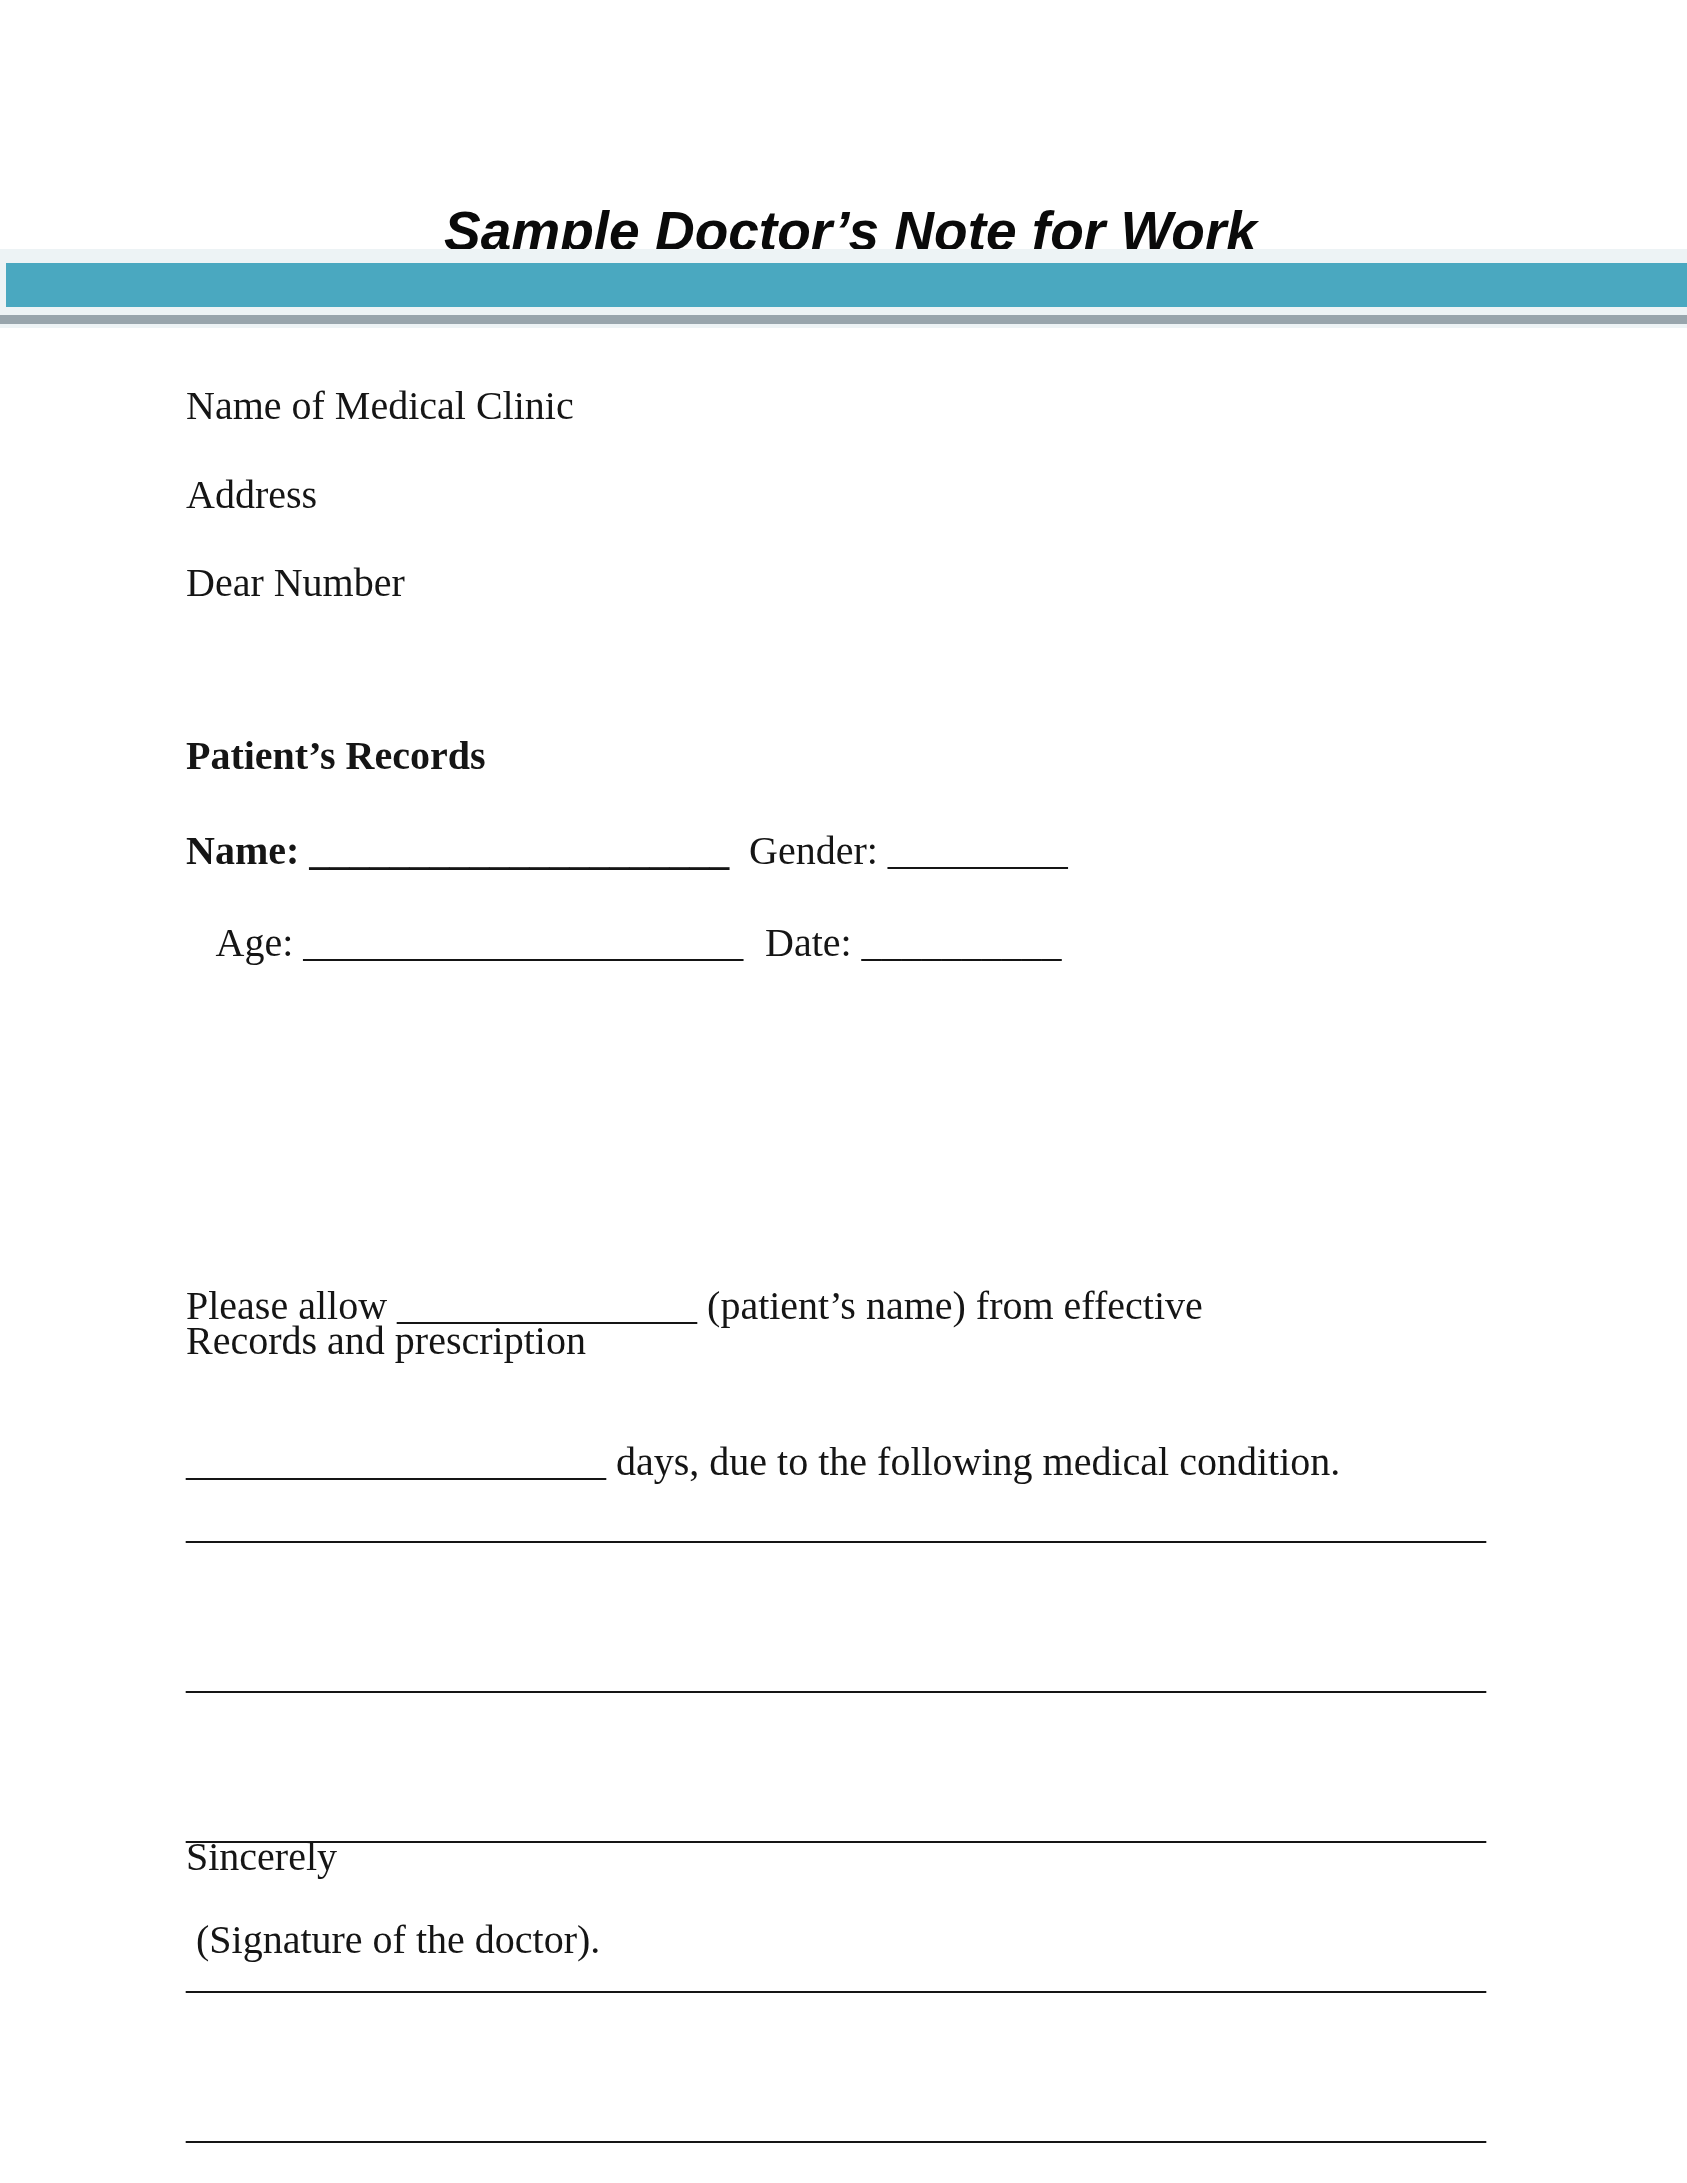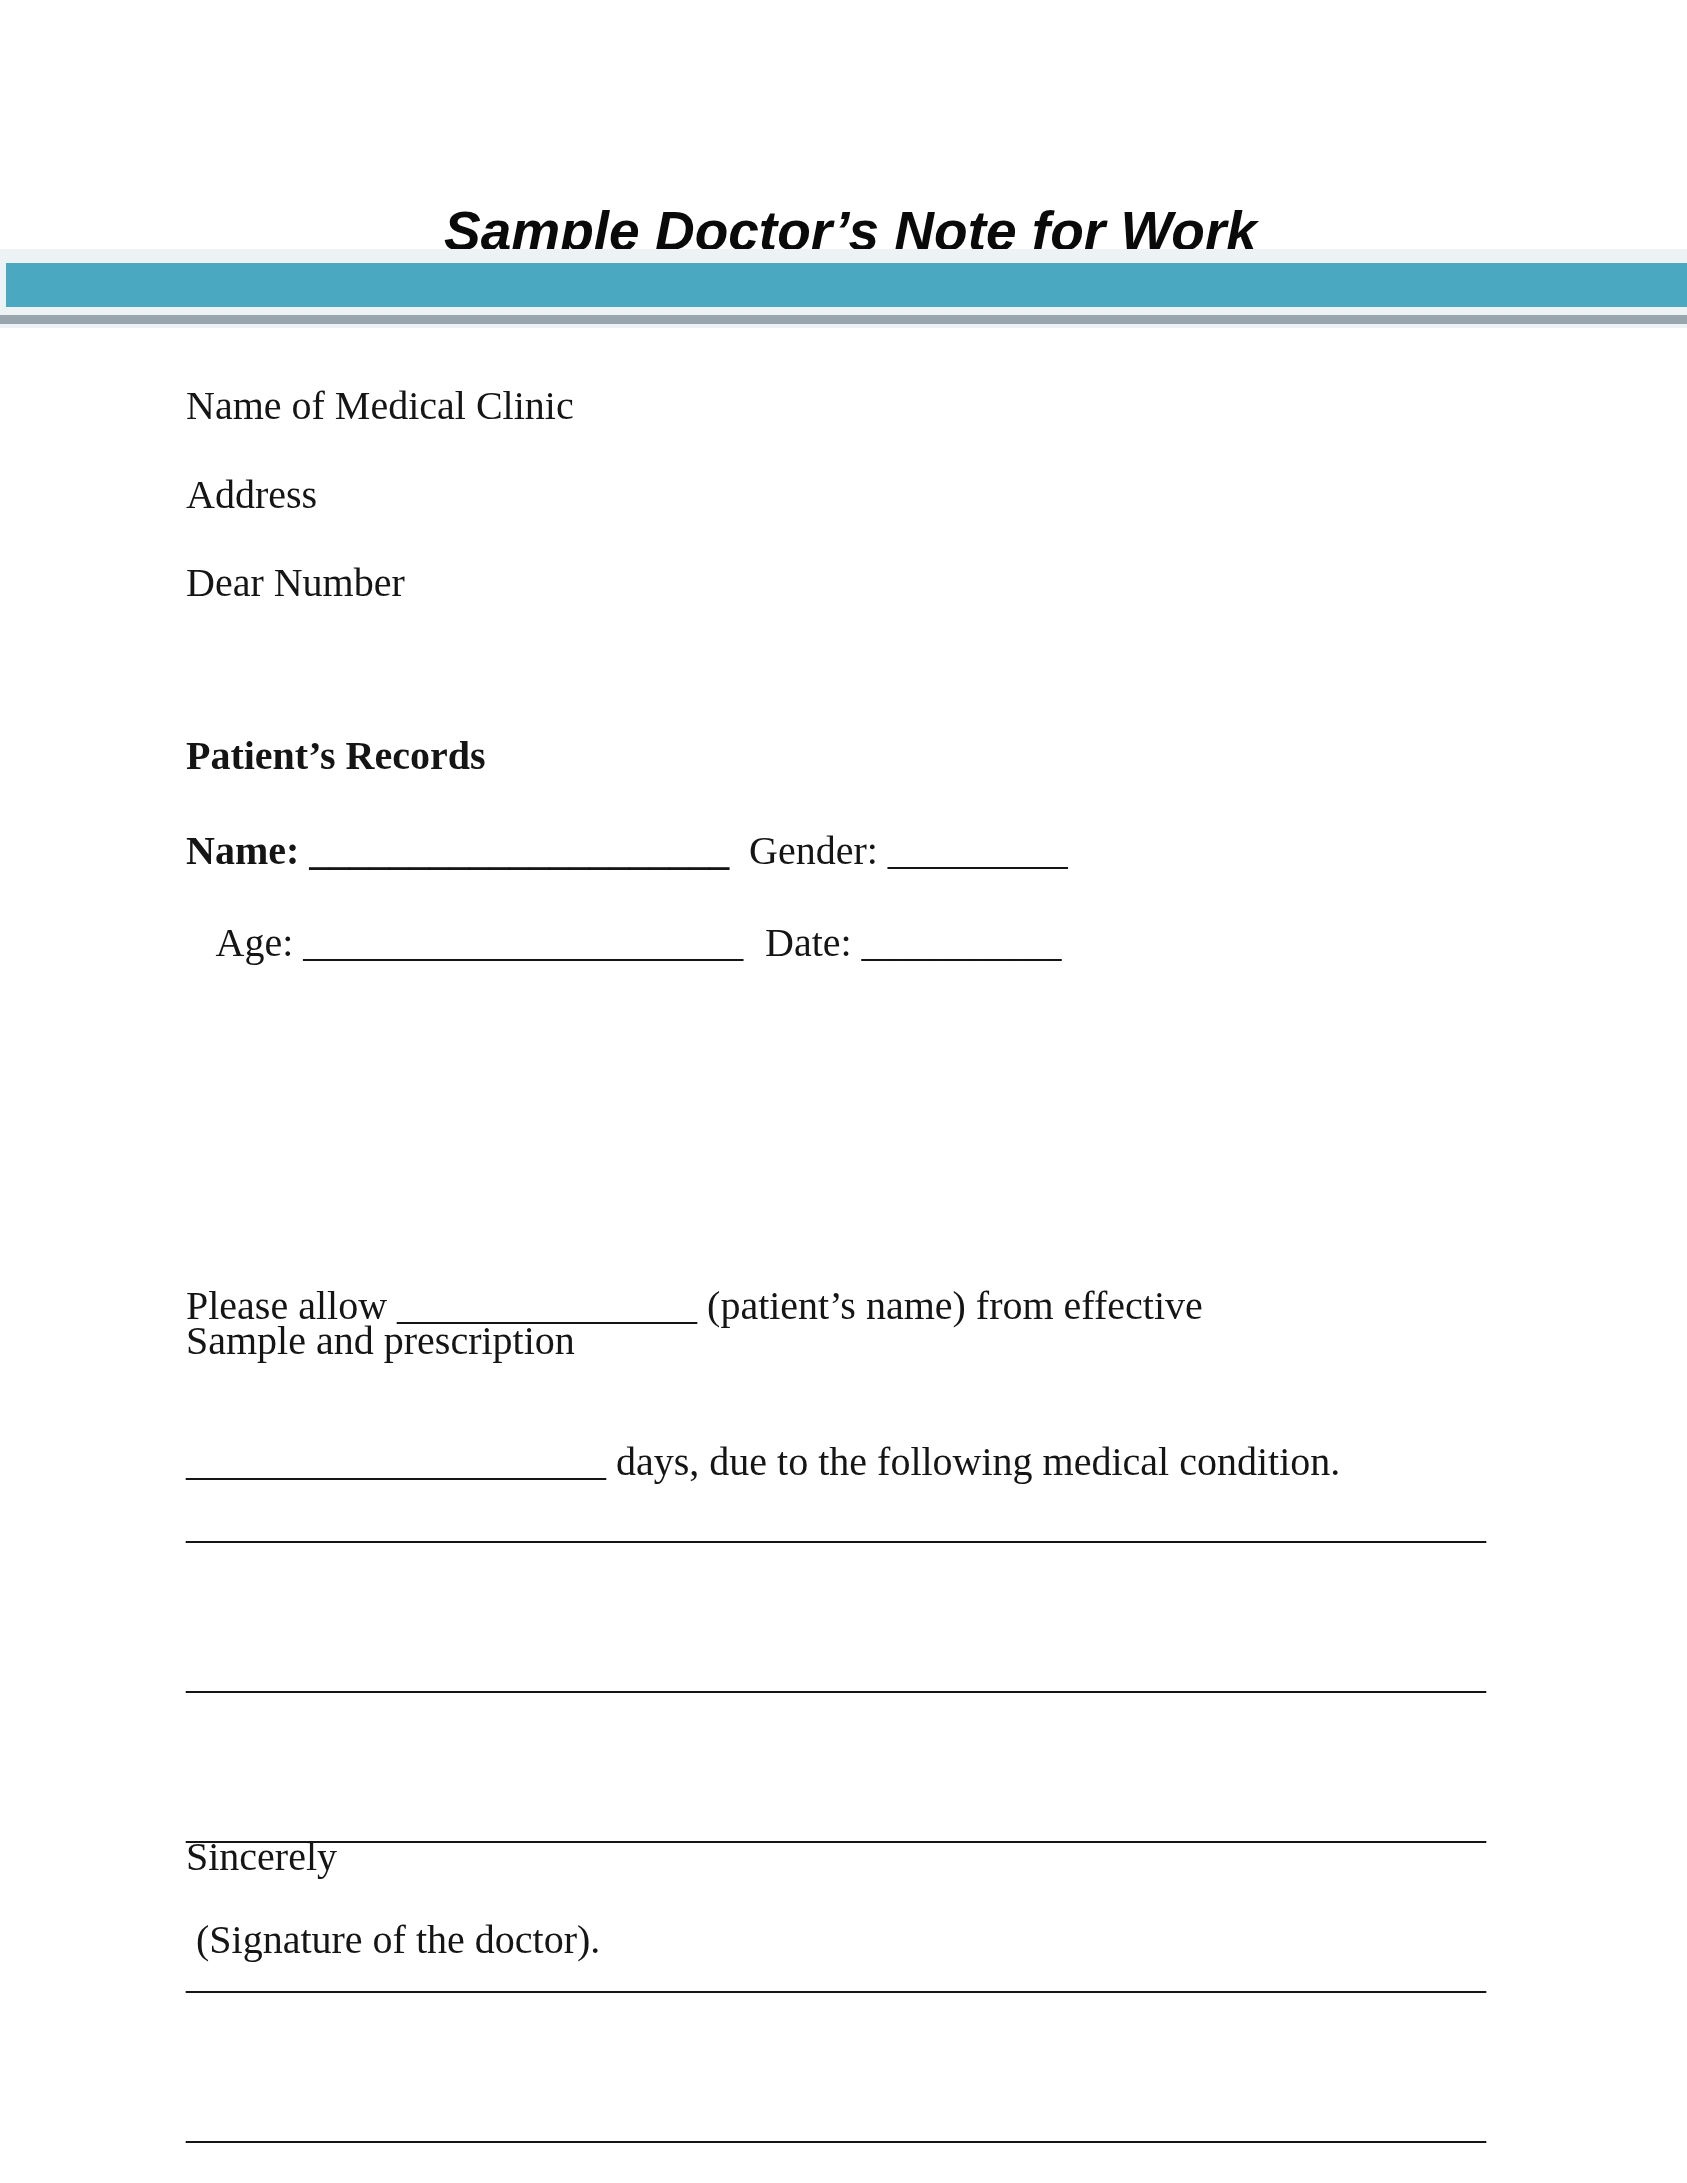--- a/index.html
+++ b/index.html
@@ -116,21 +116,21 @@
     <span class="col1-b"> Age: ______________________</span>
     <span>Date: __________</span>
   </div>
 
 
   <div class="para" style="top:1176px">
     <div>Please allow _______________ (patient’s name) from effective</div>
     <div>_____________________ days, due to the following medical condition.</div>
   </div>
 
-  <div class="t" style="top:1321px">Sample and prescription</div>
+  <div class="t" style="top:1321px">Records and prescription</div>
 
   <div class="ruled-lines">
     <div>_________________________________________________________________</div>
     <div>_________________________________________________________________</div>
     <div>_________________________________________________________________</div>
     <div>_________________________________________________________________</div>
     <div>_________________________________________________________________</div>
     
   </div>
 

